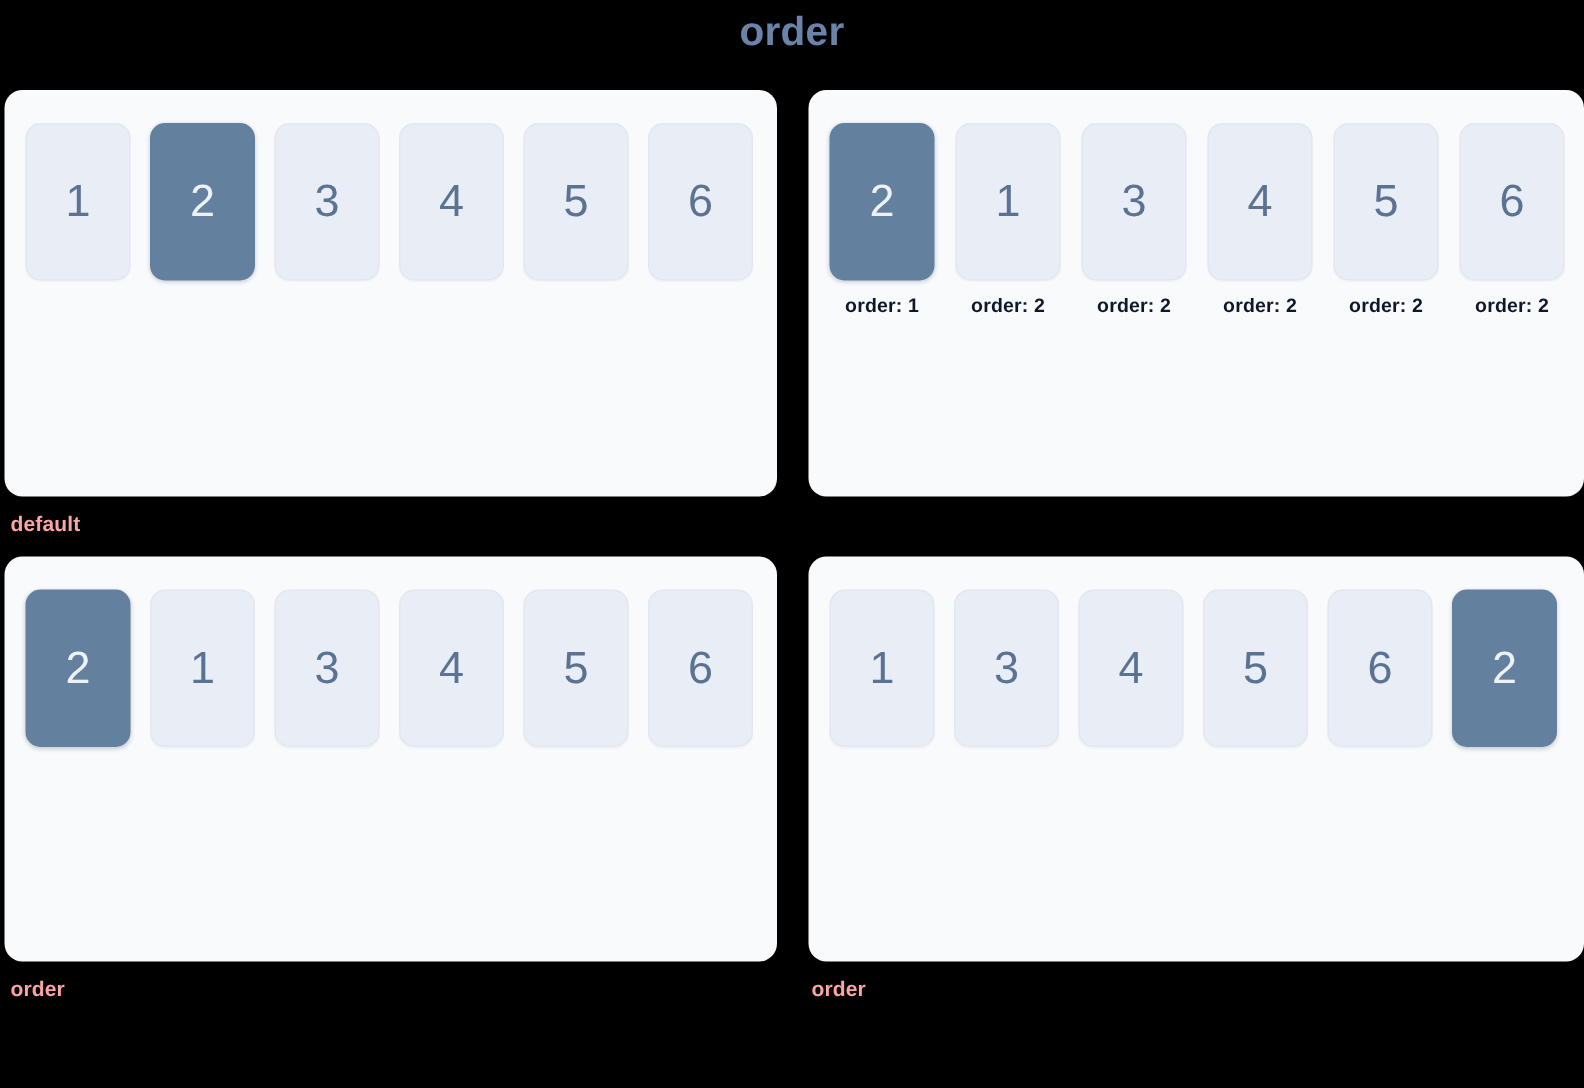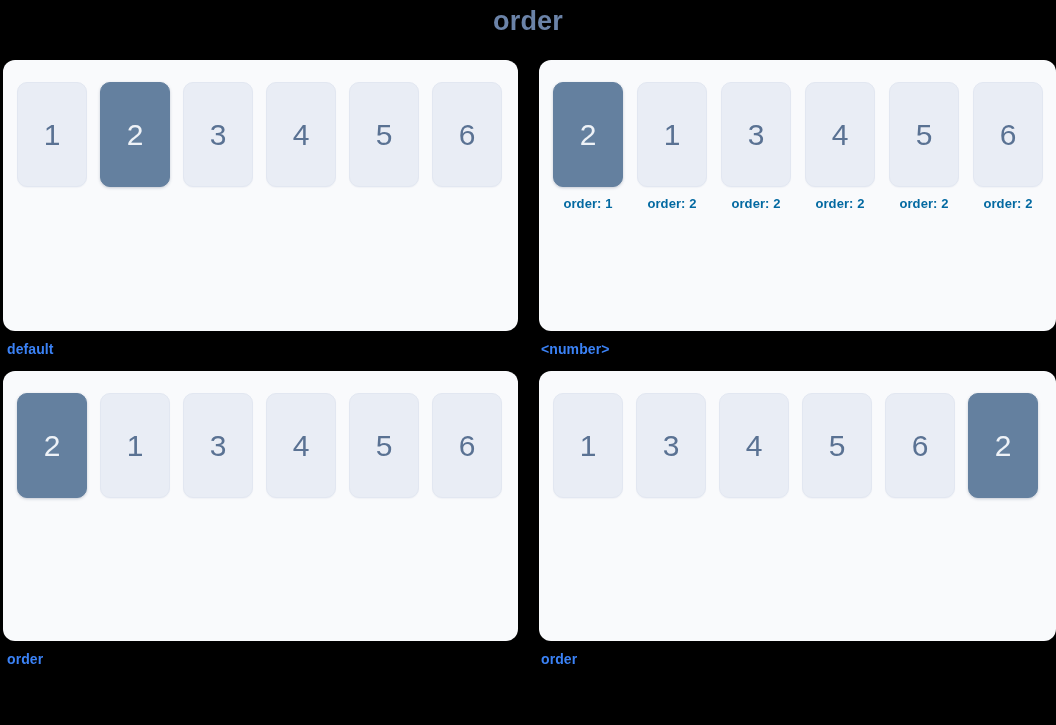--- a/index.html
+++ b/index.html
@@ -94,35 +94,35 @@
     background: #64809f;
     border-color: #64809f;
     color: #eef2f7;
     box-shadow: 0 1px 3px rgba(40,60,90,0.25);
   }
 
   .item-caption {
     margin-top: 9px;
     font-size: 13px;
     font-weight: bold;
-    color: #0369a1;
+    color: #0f172a;
     white-space: nowrap;
     letter-spacing: 0.1px;
   }
 
   
   .panel.captioned .items { gap: 14px; }
   .panel.captioned .item-wrap { width: 70px; }
 
   .panel-label {
     margin-top: 10px;
     padding-left: 4px;
     font-size: 14px;
     font-weight: bold;
-    color: #3b82f6;
+    color: #fca5a5;
     letter-spacing: 0.1px;
   }
   .cell.col-right .panel-label { padding-left: 2px; }
 </style>
 </head>
 <body>
 
 <div id="page">
 
   <div class="page-title">order</div>
@@ -177,21 +177,20 @@
           <div class="item-wrap">
             <div class="item">5</div>
             <div class="item-caption">order: 2</div>
           </div>
           <div class="item-wrap">
             <div class="item">6</div>
             <div class="item-caption">order: 2</div>
           </div>
         </div>
       </div>
-      <div class="panel-label">&lt;number&gt;</div>
     </div>
 
     <div class="cell col-left row-bottom">
       <div class="panel">
         <div class="items">
           <div class="item-wrap">
             <div class="item active">2</div>
           </div>
           <div class="item-wrap">
             <div class="item">1</div>

